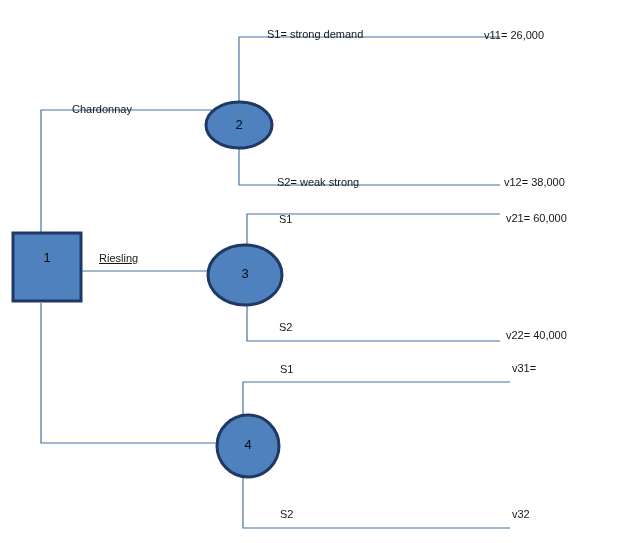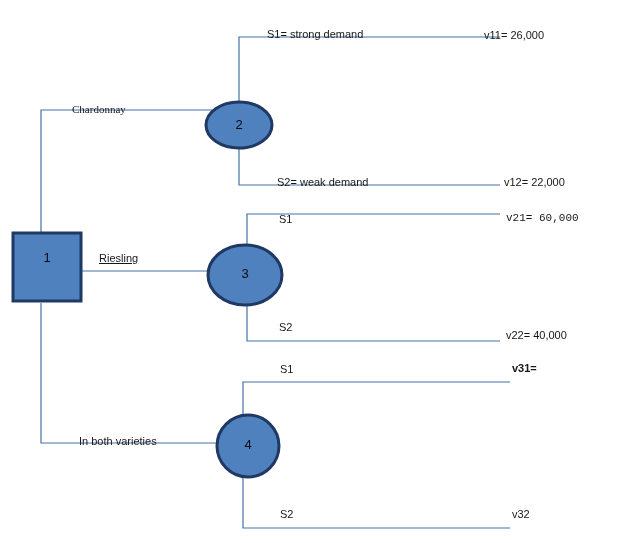--- a/index.html
+++ b/index.html
@@ -78,35 +78,34 @@
     <ellipse class="node-shape" cx="239" cy="125" rx="33" ry="23"></ellipse>
     <text class="node-label" x="239" y="126">2</text>
 
     <ellipse class="node-shape" cx="245" cy="275" rx="37" ry="30"></ellipse>
     <text class="node-label" x="245" y="275">3</text>
 
     <circle class="node-shape" cx="248" cy="446" r="31"></circle>
     <text class="node-label" x="248" y="446">4</text>
   </svg>
 
-  <div class="diagram-text" style="left:72px; top:104px;font-family:Liberation Serif, serif;">Chardonnay</div>
+  <div class="diagram-text" style="left:72px; top:104px;">Chardonnay</div>
   <div class="diagram-text" style="left:99px; top:253px;text-decoration:underline;">Riesling</div>
-  <div class="diagram-text" style="left:79px; top:436px;">In both varieties</div>
 
   <div class="diagram-text" style="left:267px; top:29px;">S1= strong demand</div>
   <div class="diagram-text" style="left:484px; top:30px;">v11= 26,000</div>
 
-  <div class="diagram-text" style="left:277px; top:177px;">S2= weak demand</div>
-  <div class="diagram-text" style="left:504px; top:177px;">v12= 22,000</div>
+  <div class="diagram-text" style="left:277px; top:177px;">S2= weak strong</div>
+  <div class="diagram-text" style="left:504px; top:177px;">v12= 38,000</div>
 
   <div class="diagram-text" style="left:279px; top:214px;">S1</div>
-  <div class="diagram-text" style="left:506px; top:213px;font-family:Liberation Mono, monospace;">v21= 60,000</div>
+  <div class="diagram-text" style="left:506px; top:213px;">v21= 60,000</div>
 
   <div class="diagram-text" style="left:279px; top:322px;">S2</div>
   <div class="diagram-text" style="left:506px; top:322px;margin-top:8px;">v22= 40,000</div>
 
   <div class="diagram-text" style="left:280px; top:364px;">S1</div>
-  <div class="diagram-text" style="left:512px; top:363px;font-weight:bold;">v31=</div>
+  <div class="diagram-text" style="left:512px; top:363px;">v31=</div>
 
   <div class="diagram-text" style="left:280px; top:509px;">S2</div>
   <div class="diagram-text" style="left:512px; top:509px;">v32</div>
 
 </div>
 
 </body></html>

